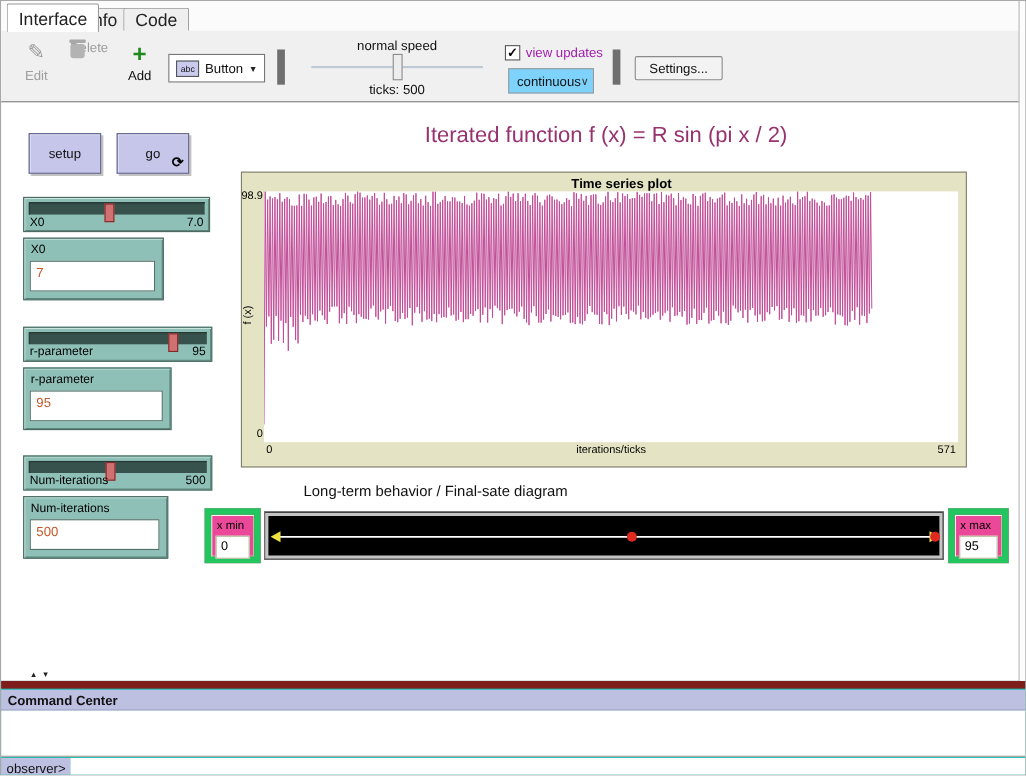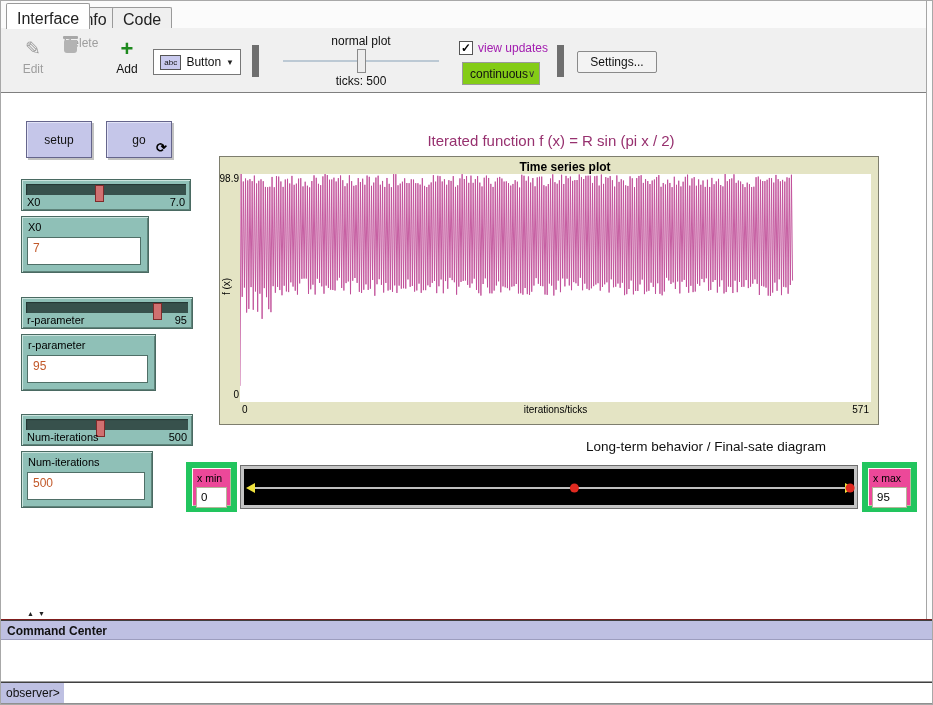--- a/index.html
+++ b/index.html
@@ -34,35 +34,35 @@
   .tsep{ position:absolute; top:17px; width:7px; height:32px; background:#6F6F6F; }
   .speed-label,.ticks-label{ position:absolute; left:278px; width:164px; text-align:center; font-size:12px; color:#111;}
   .speed-label{ top:6px; } .ticks-label{ top:46px; }
   .speed-track{ position:absolute; left:282px; top:32px; width:156px; height:2px; background:#BCC9D4; }
   .speed-thumb{ position:absolute; left:353px; top:21px; width:9px; height:24px; background:#EDEDED;
                 border:1px solid #8A8A8A; }
   .vu-row{ position:absolute; left:458px; top:13px; display:flex; align-items:center; gap:5px; }
   .checkbox{ width:14px; height:14px; background:#FFF; border:1px solid #555; font-size:12px; line-height:12px;
              text-align:center; color:#000; font-weight:bold; }
   .vu-label{ font-size:12px; color:#a21caf; }
-  .mode-dd{ position:absolute; left:461px; top:34px; width:78px; height:23px; background:#84cc16;
+  .mode-dd{ position:absolute; left:461px; top:34px; width:78px; height:23px; background:#7dd3fc;
             border:1px solid #9A9A9A; display:flex; align-items:center; font-size:12px; color:#111; padding:4px 7px;}
   .mode-dd .lbl{ flex:1; } .mode-dd .chev{ font-size:10px; color:#333; }
   .settings-btn{ position:absolute; left:576px; top:23px; width:80px; height:22px; background:#F3F3F3;
                  border:1px solid #8A8A8A; border-radius:2px; font-size:12px; color:#111; text-align:center;
                  line-height:20px; }
 
   
   .nl-button{ position:absolute; width:66px; height:37px; background:#C5C6E9; border:1px solid #65658C;
               box-shadow:2px 2px 0 #C2C2C2, inset 1px 1px 0 #E2E3F6; font-size:12px; color:#111;
               display:flex; align-items:center; justify-content:center; cursor:pointer; }
   .forever{ position:absolute; right:4px; bottom:2px; font-size:13px; font-weight:bold; color:#000; }
 
-  .model-title{ position:absolute; left:250px; top:111px; width:600px; text-align:center; font-size:15px;
-                color:#97316F;margin-top:20px; }
+  .model-title{ position:absolute; left:250px; top:111px; width:600px; text-align:center; font-size:20px;
+                color:#97316F; }
 
   
   .nl-slider{ position:absolute; background:#8FC0B7; border:1px solid #4A6A62;
               box-shadow:inset 1px 1px 0 #CBE4DE, inset -1px -1px 0 #5E837A; }
   .nl-track{ position:absolute; left:4px; right:4px; top:4px; height:11px; background:#37514C;
              box-shadow:inset 1px 1px 1px #243633; }
   .nl-thumb{ position:absolute; top:1px; width:9px; height:17px; background:#D07070; border:1px solid #7E2B2B; }
   .nl-slider .row{ position:absolute; left:5px; right:5px; bottom:2px; display:flex; justify-content:space-between;
                    font-size:11px; color:#000; }
 
@@ -88,29 +88,29 @@
   .plot-area{ position:absolute; left:20px; top:17px; width:631px; height:228px; background:#FFF; }
   .ymax{ position:absolute; left:-2px; top:16px; width:21px; text-align:right; font-size:10px; color:#000; }
   .ymin{ position:absolute; left:-2px; top:232px; width:21px; text-align:right; font-size:10px; color:#000; }
   .ylab{ position:absolute; left:-19px; top:124px; width:50px; text-align:center; font-size:10px; color:#000;
          transform:rotate(-90deg); }
   .xrow{ position:absolute; left:20px; top:247px; width:631px; font-size:10px; color:#000; }
   .xrow .x0{ position:absolute; left:2px; } .xrow .xc{ position:absolute; left:0; width:100%; text-align:center; }
   .xrow .x1{ position:absolute; right:2px; }
 
   
-  .lt-caption{ position:absolute; left:275px; top:438px; width:550px; text-align:right; font-size:13.5px;
+  .lt-caption{ position:absolute; left:275px; top:438px; width:550px; text-align:left; font-size:13.5px;
                color:#111; }
   .world-view{ position:absolute; left:239px; top:464px; width:618px; height:44px; border:1px solid #6E6E6E;
                box-shadow:inset 0 0 0 3px #C4C4C4; background:#000; padding:4px; }
 
   
   .splitter{ position:absolute; left:26px; top:609px; font-size:7px; color:#222; letter-spacing:4px; }
-  .cmd{ position:absolute; left:0; top:618px; width:933px; height:87px; border-top:1px solid #7f1d1d;
-        background:#404040; }
+  .cmd{ position:absolute; left:0; top:618px; width:933px; height:87px; border-top:7px solid #7f1d1d;
+        background:#14b8a6; }
   .cmd-header{ position:absolute; left:0; top:1px; width:100%; height:19px; background:#BEC0E2;
                border-bottom:1px solid #9C9DBE; font-weight:bold; font-size:12px; color:#111; padding:3px 0 0 6px; }
   .cmd-out{ position:absolute; left:0; top:20px; width:100%; height:42px; background:#FFF;
             border-bottom:1px solid #9A9A9A; }
   .cmd-prompt{ position:absolute; left:0; top:63px; width:100%; height:20px; display:flex; }
   .cmd-chip{ background:#BEC0E2; font-size:12px; color:#111; padding:3px 4px 0 5px; }
   .cmd-input{ flex:1; background:#FFF; border:none; outline:none; font-size:11.5px; padding-left:4px;
               font-family:"Liberation Sans",sans-serif; }
   .cmd-bottom{ position:absolute; left:0; top:83px; width:100%; height:4px; background:#E8E8E8;
                border-top:1px solid #909090; }
@@ -144,21 +144,21 @@
     </div>
 
     <div class="widget-dd">
       <span class="chip">abc</span>
       <span class="lbl">Button</span>
       <span class="arr">▼</span>
     </div>
 
     <div class="tsep" style="left:251px;"></div>
 
-    <div class="speed-label">normal plot</div>
+    <div class="speed-label">normal speed</div>
     <div class="speed-track"></div>
     <div class="speed-thumb" style="left: 355.5px;"></div>
     <div class="ticks-label">ticks: 500</div>
 
     <div class="vu-row">
       <span class="checkbox">✓</span>
       <span class="vu-label">view updates</span>
     </div>
     <div class="mode-dd">
       <span class="lbl">continuous</span>

